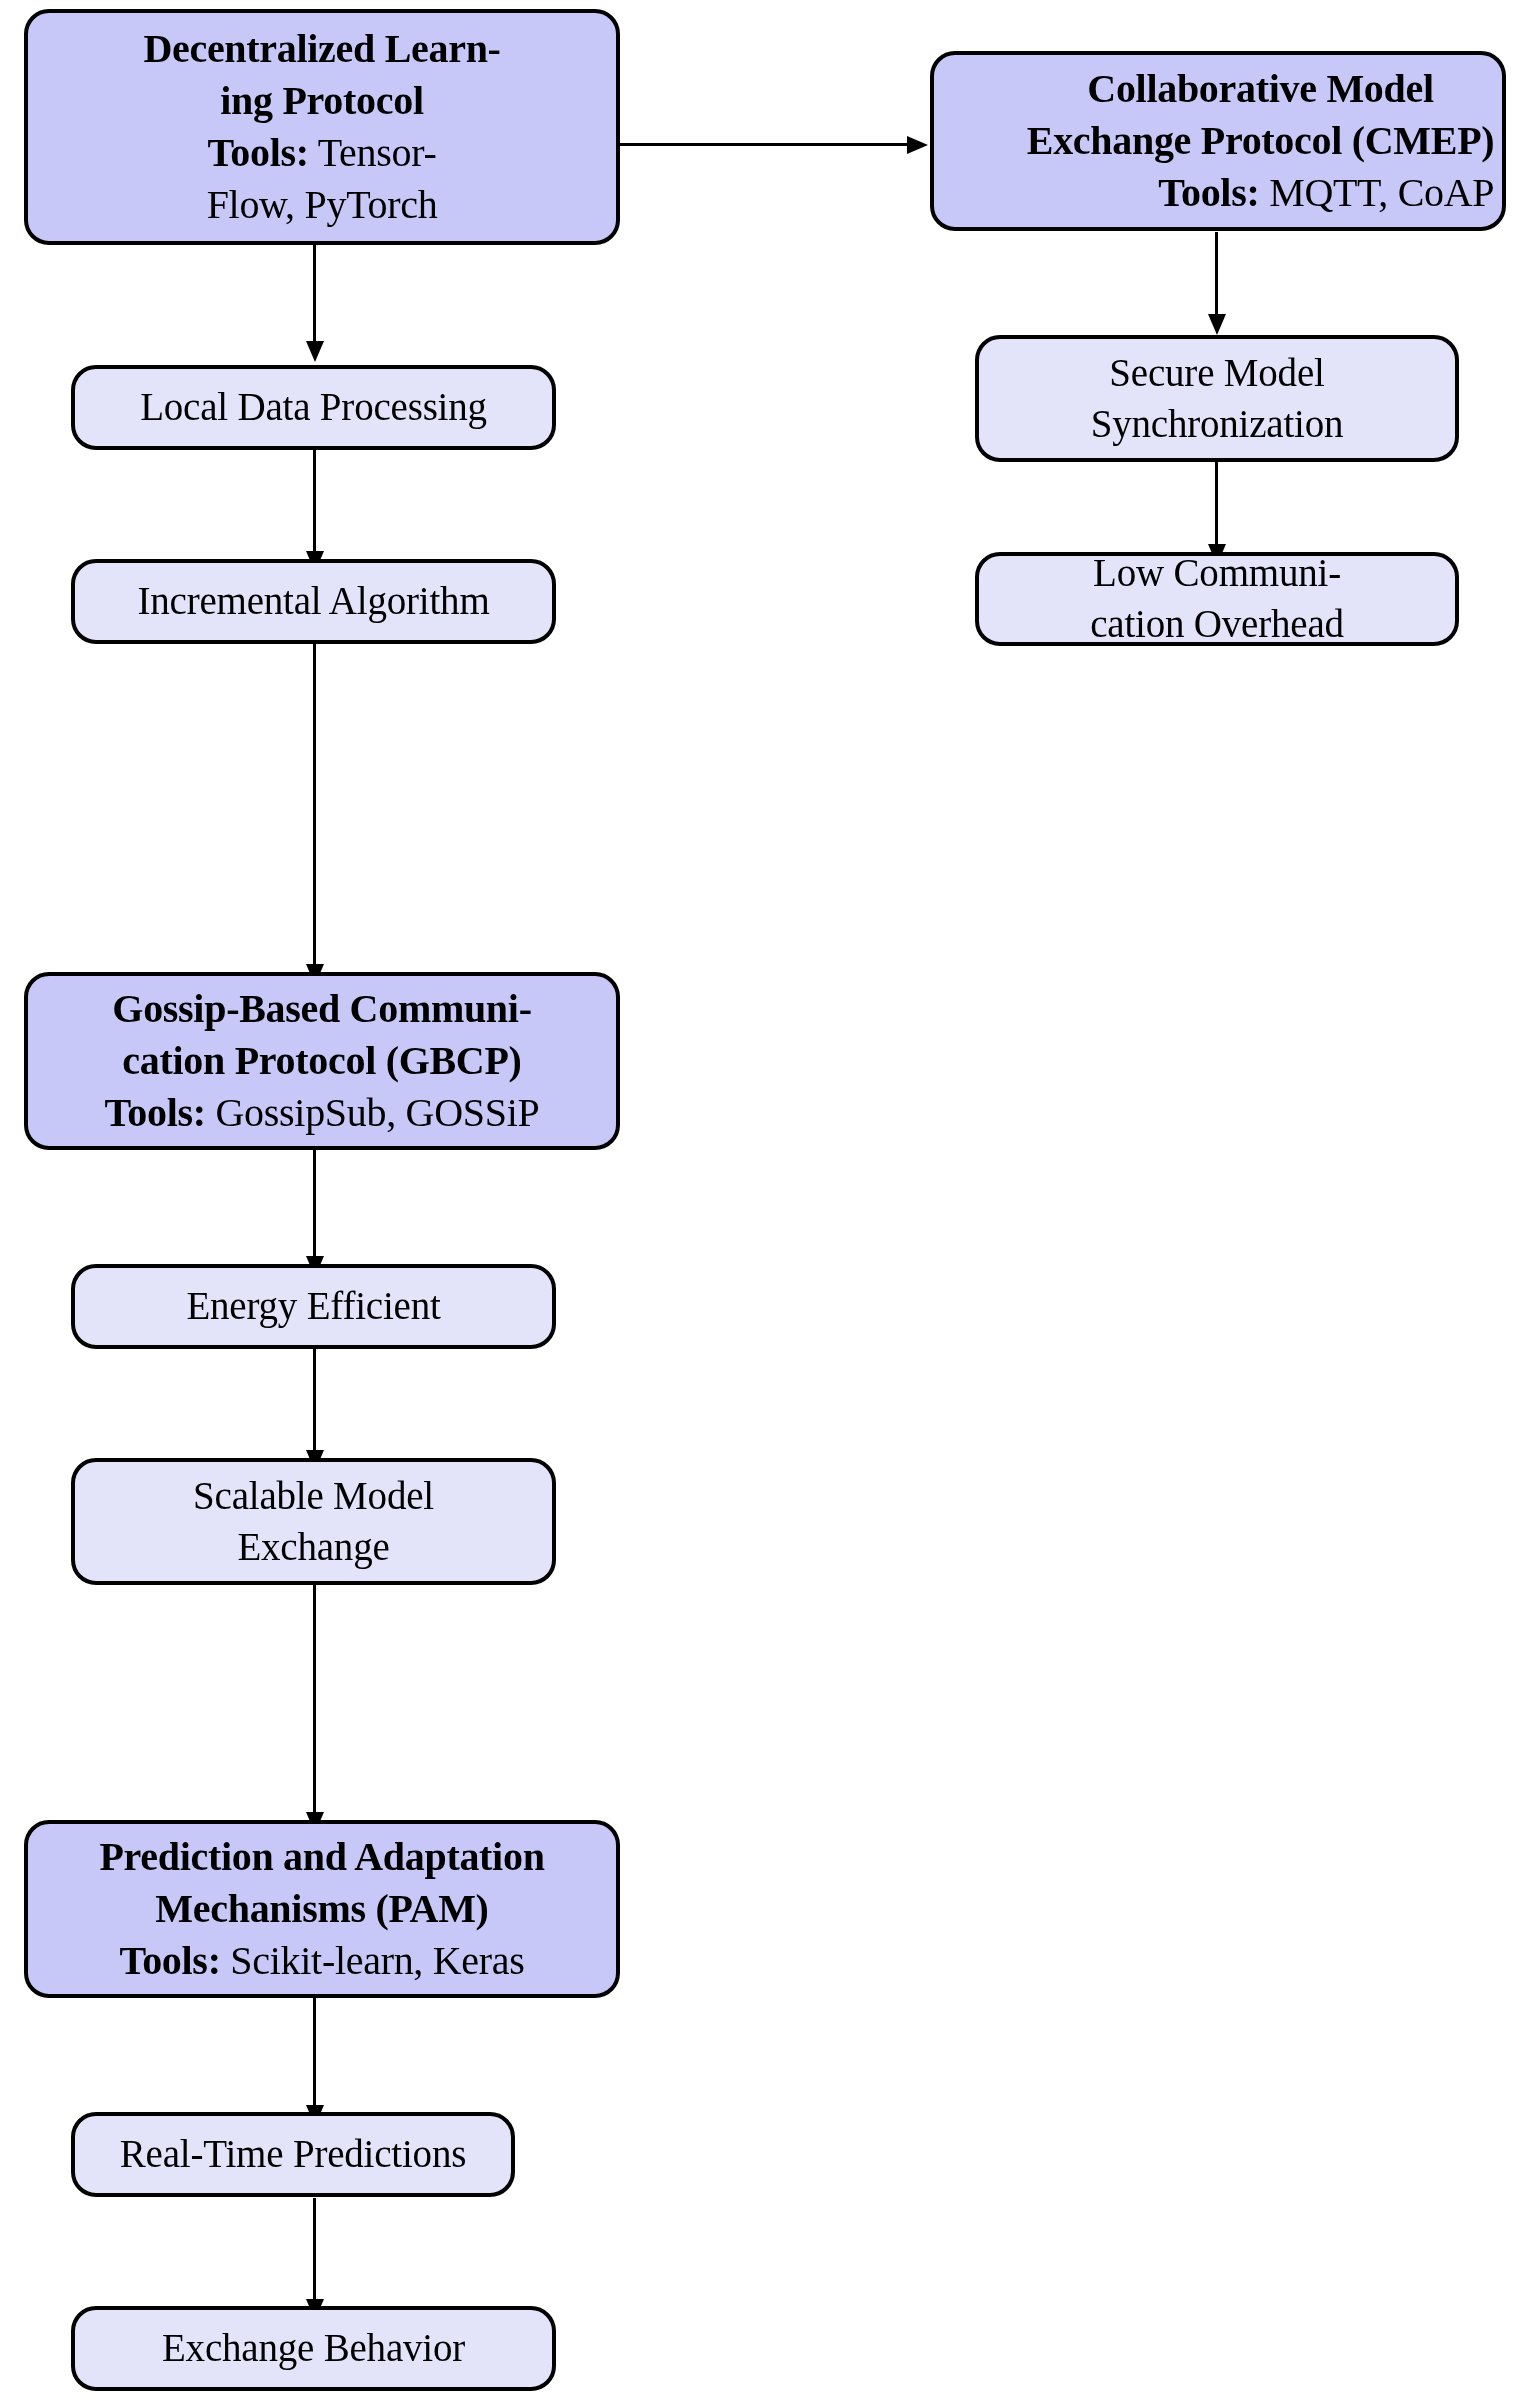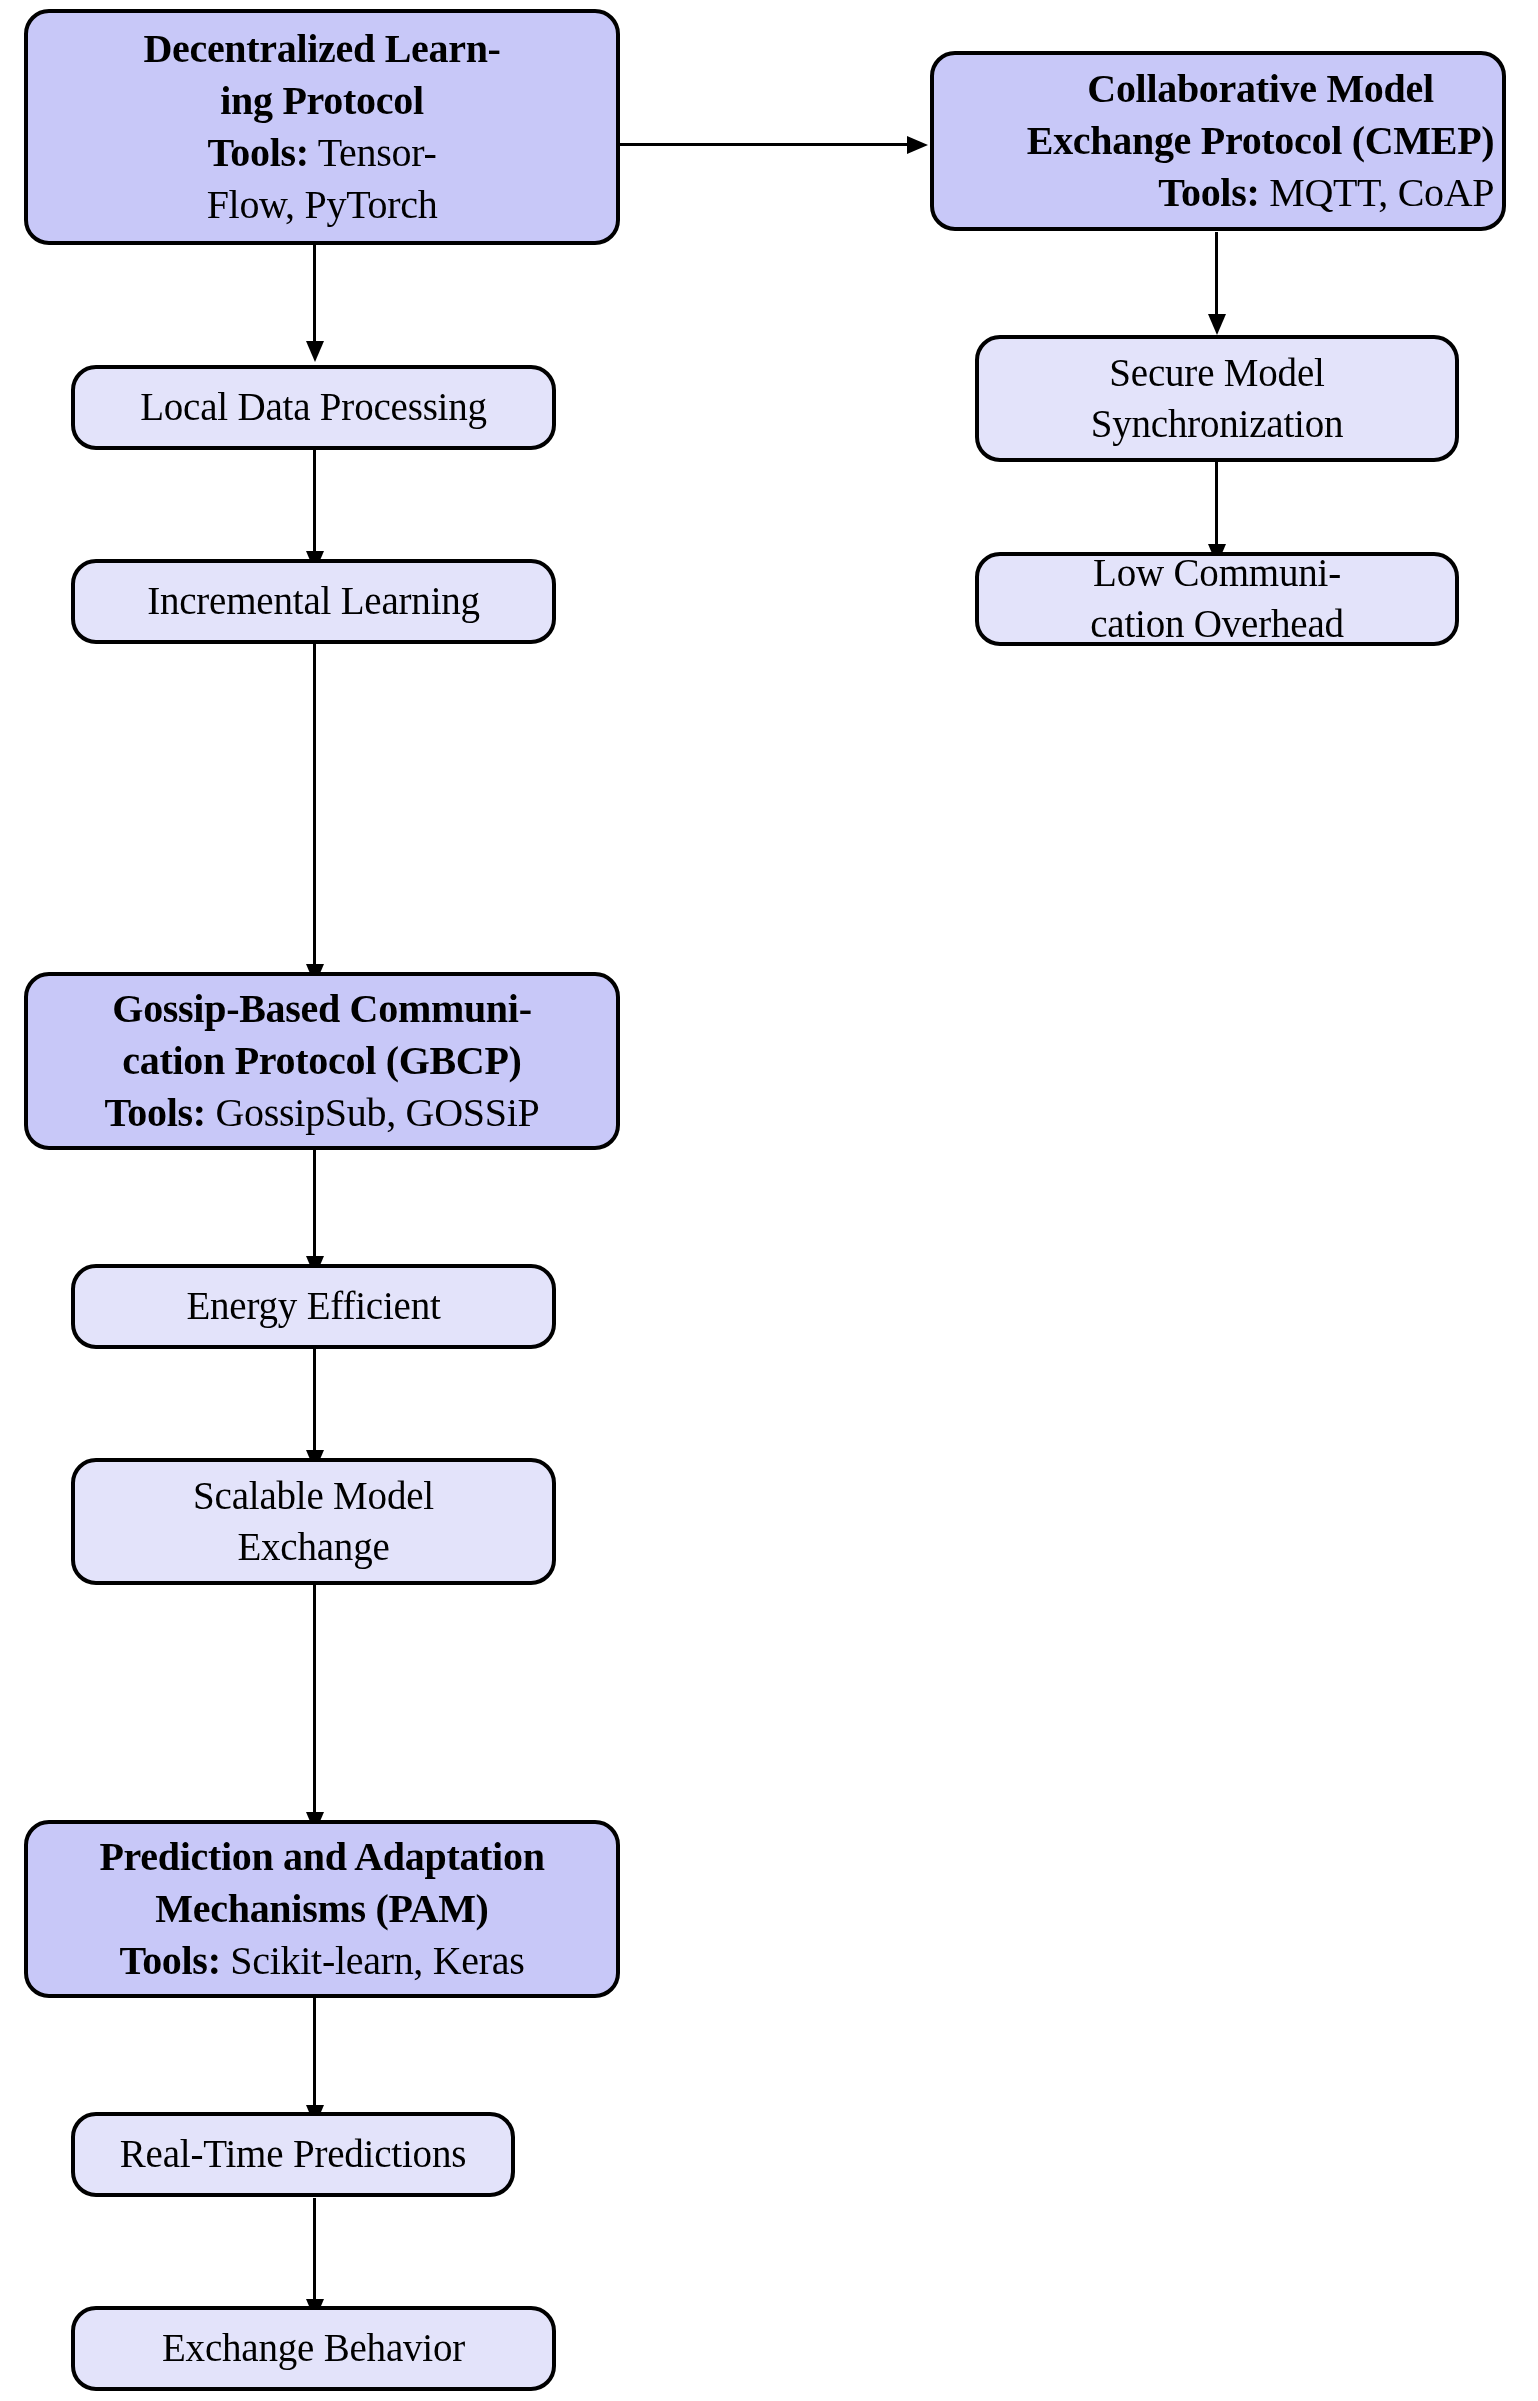--- a/index.html
+++ b/index.html
@@ -98,21 +98,21 @@
   <div class="arrowhead-down" style="left:306px; top:341px;"></div>
 
   <div class="node secondary" style="left:71px; top:365px; width:485px; height:85px;">
     <div class="label">Local Data Processing</div>
   </div>
 
   <div class="edge-v" style="left:313px; top:450px; height:104px;"></div>
   <div class="arrowhead-down" style="left:306px; top:551px;"></div>
 
   <div class="node secondary" style="left:71px; top:559px; width:485px; height:85px;">
-    <div class="label">Incremental Learning</div>
+    <div class="label">Incremental Algorithm</div>
   </div>
 
   <div class="edge-v" style="left:313px; top:644px; height:323px;"></div>
   <div class="arrowhead-down" style="left:306px; top:964px;"></div>
 
   <div class="node primary" style="left:24px; top:972px; width:596px; height:178px;">
     <div class="title">Gossip-Based Communi-
 cation Protocol (GBCP)</div>
     <div class="tools"><span class="tools-label">Tools:</span><span> GossipSub, GOSSiP</span></div>
   </div>

